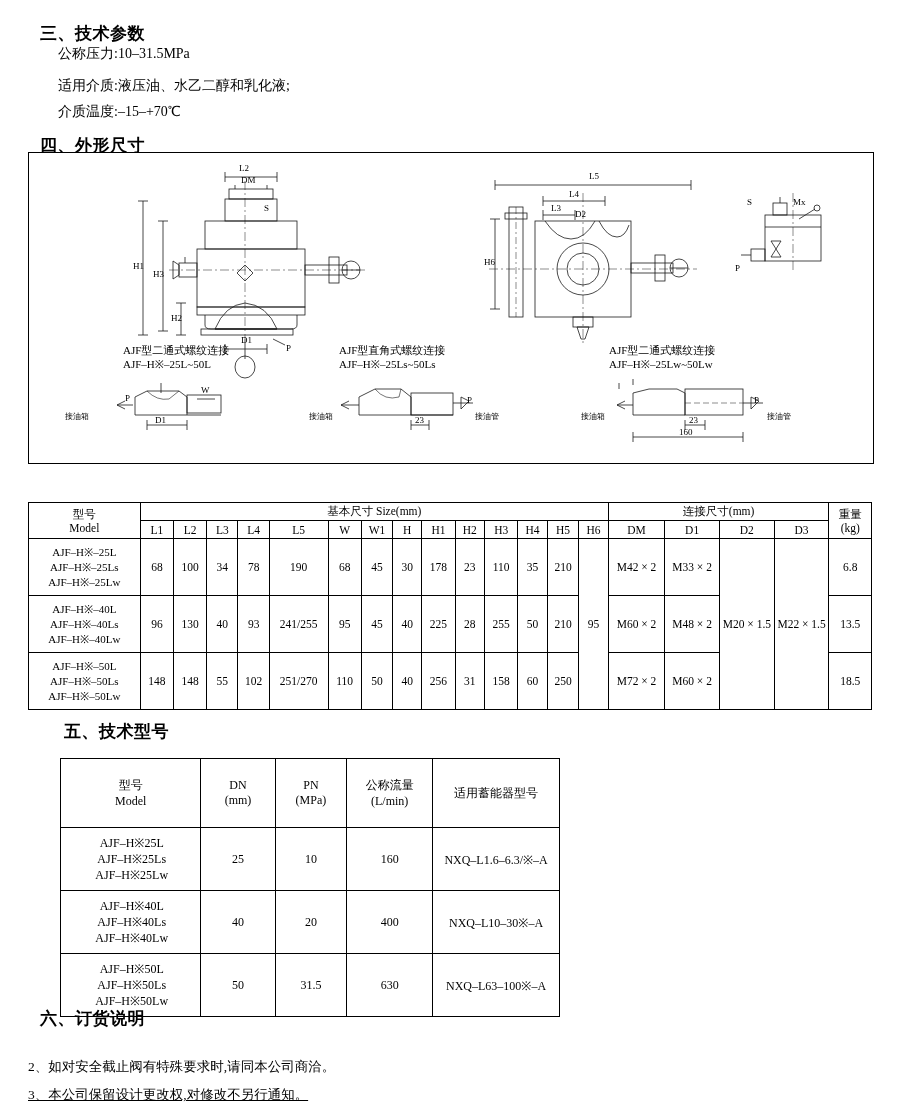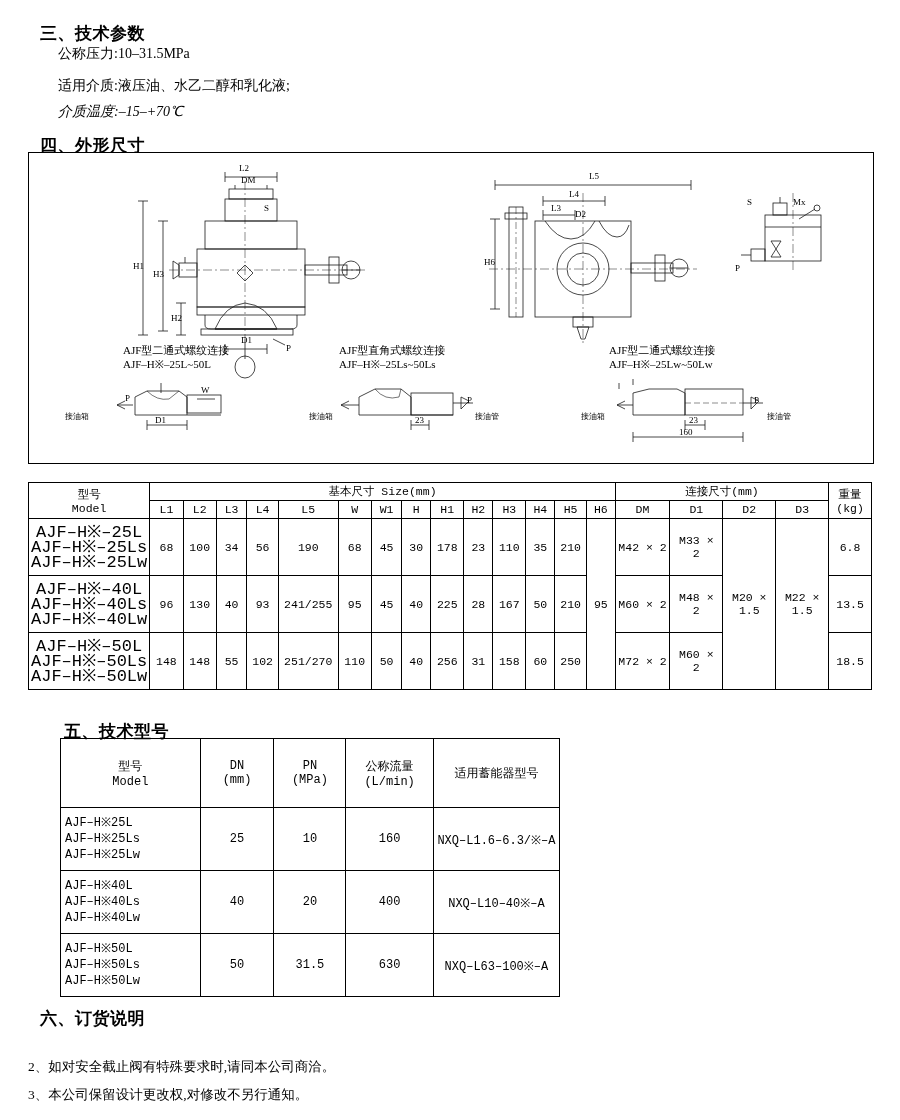--- a/index.html
+++ b/index.html
@@ -18,49 +18,49 @@
     letter-spacing:0.5px;
   }
   .sec1{position:absolute;left:28px;top:10px;}
   .sec2{position:absolute;left:28px;top:122px;}
   .sec3{position:absolute;left:52px;top:708px;}
   .sec4{position:absolute;left:28px;top:995px;}
 
   .param{position:absolute;font-size:14px;font-family:"Liberation Serif",serif;}
   .p1{left:58px;top:45px;}
   .p2{left:58px;top:77px;text-align:right;}
-  .p3{left:58px;top:103px;font-style:italic;}
+  .p3{left:58px;top:103px;}
 
   
   .drawbox{
     position:absolute;left:28px;top:152px;width:844px;height:310px;
     border:1px solid #000;background:#fff;
   }
   .dw{position:absolute;font-size:9px;font-family:"Liberation Serif",serif;}
   .cap{position:absolute;font-size:11px;line-height:14px;font-family:"Liberation Serif",serif;white-space:nowrap;}
 
   svg{display:block;}
 
   
-  table{border-collapse:collapse;font-family:Liberation Mono, monospace;}
+  table{border-collapse:collapse;font-family:Liberation Serif, serif;margin-top:20px;}
   .t1{position:absolute;left:28px;top:482px;width:844px;font-size:11.5px;}
   .t1 td,.t1 th{border:1px solid #000;text-align:center;vertical-align:middle;padding:1px 2px;font-weight:normal;}
   .t1 .hd{height:18px;}
-  .modelcell{text-align:left;padding-left:14px;line-height:15px;font-size:17px;white-space:nowrap;}
+  .modelcell{text-align:left;padding-left:14px;line-height:15px;font-size:11px;white-space:nowrap;}
   .t1 .grow td{height:54px;}
 
   .t2{position:absolute;left:60px;top:738px;width:500px;font-size:12px;}
   .t2 td{border:1px solid #000;text-align:center;vertical-align:middle;padding:2px 2px;}
-  .t2 .modelcell{text-align:left;padding-left:4px;line-height:16px;font-size:12px;}
+  .t2 .modelcell{text-align:center;padding-left:4px;line-height:16px;font-size:12px;}
   .t2 .grow td{height:58px;}
 
   .note{position:absolute;font-size:13.5px;font-family:"Liberation Serif",serif;}
   .n1{left:28px;top:1030px;}
   .n2{left:28px;top:1058px;}
-  .n3{left:28px;top:1086px;}
+  .n3{left:28px;top:1086px;text-decoration:underline;}
 </style>
 </head>
 <body>
 
 <div class="page">
 
   <h2 class="section sec1">三、技术参数</h2>
   <div class="param p1">公称压力:10–31.5MPa</div>
   <div class="param p2">适用介质:液压油、水乙二醇和乳化液;</div>
   <div class="param p3">介质温度:–15–+70℃</div>
@@ -311,21 +311,21 @@
 
     <tr class="grow">
       <td class="modelcell">
         <div>AJF–H※–25L</div>
         <div>AJF–H※–25Ls</div>
         <div>AJF–H※–25Lw</div>
       </td>
       <td>68</td>
       <td>100</td>
       <td>34</td>
-      <td>56</td>
+      <td>78</td>
       <td>190</td>
       <td>68</td>
       <td>45</td>
       <td>30</td>
       <td>178</td>
       <td>23</td>
       <td>110</td>
       <td>35</td>
       <td>210</td>
       <td rowspan="3">95</td>
@@ -345,21 +345,21 @@
       <td>96</td>
       <td>130</td>
       <td>40</td>
       <td>93</td>
       <td>241/255</td>
       <td>95</td>
       <td>45</td>
       <td>40</td>
       <td>225</td>
       <td>28</td>
-      <td>167</td>
+      <td>255</td>
       <td>50</td>
       <td>210</td>
       <td>M60 × 2</td>
       <td>M48 × 2</td>
       <td>13.5</td>
     </tr>
 
     <tr class="grow">
       <td class="modelcell">
         <div>AJF–H※–50L</div>
@@ -422,21 +422,21 @@
     </tr>
     <tr class="grow">
       <td class="modelcell">
         <div>AJF–H※40L</div>
         <div>AJF–H※40Ls</div>
         <div>AJF–H※40Lw</div>
       </td>
       <td>40</td>
       <td>20</td>
       <td>400</td>
-      <td>NXQ–L10–40※–A</td>
+      <td>NXQ–L10–30※–A</td>
     </tr>
     <tr class="grow">
       <td class="modelcell">
         <div>AJF–H※50L</div>
         <div>AJF–H※50Ls</div>
         <div>AJF–H※50Lw</div>
       </td>
       <td>50</td>
       <td>31.5</td>
       <td>630</td>

